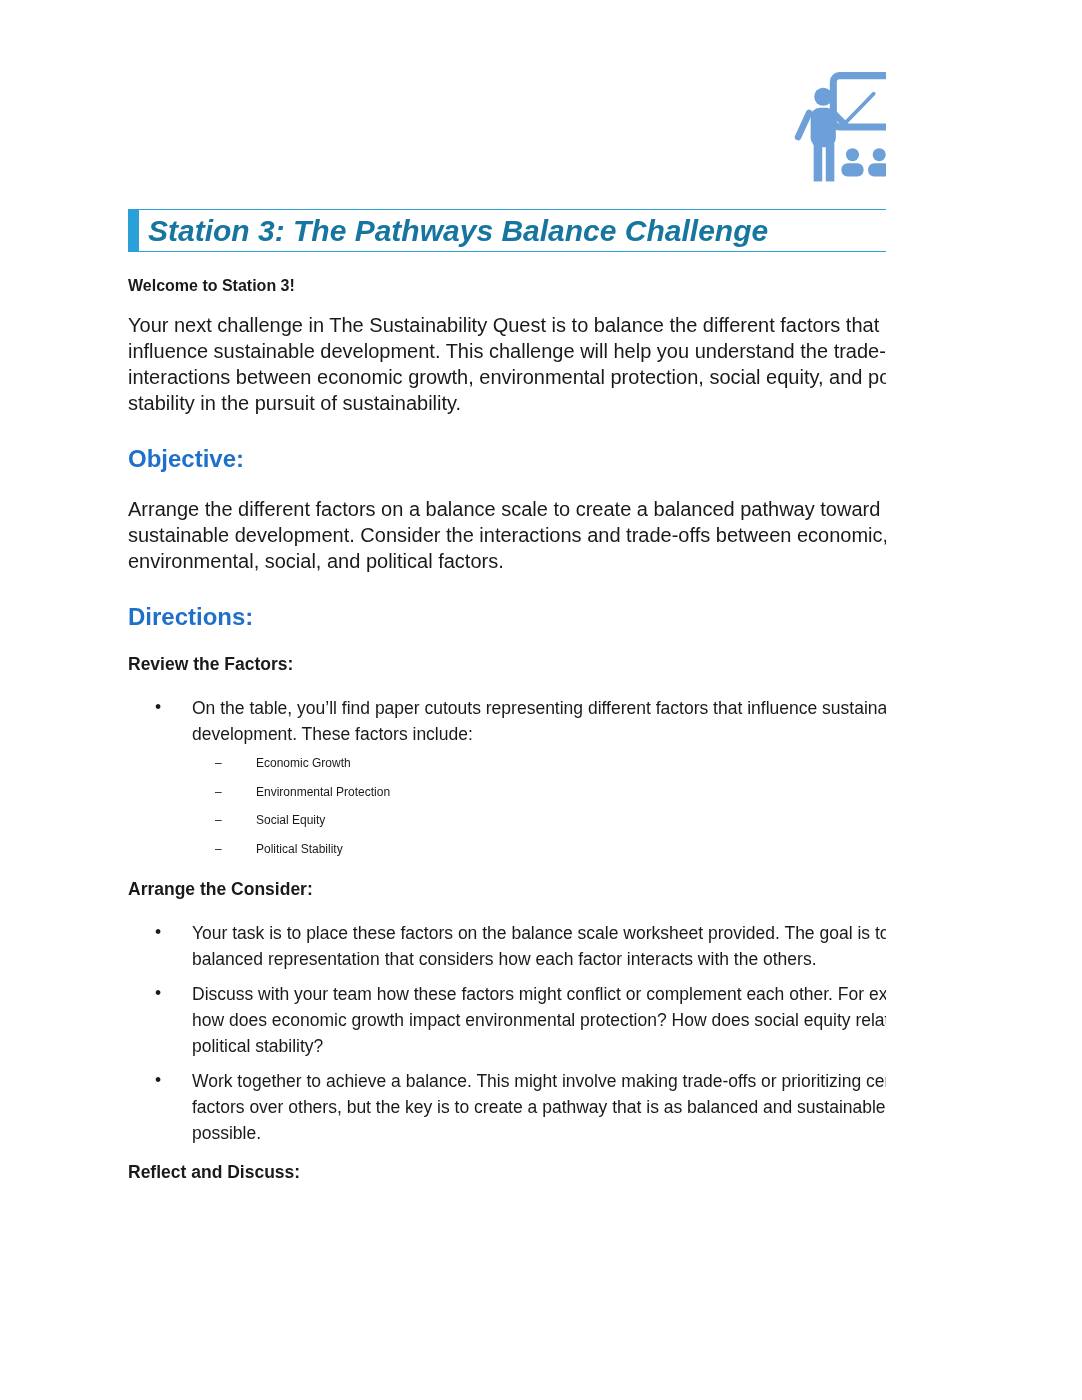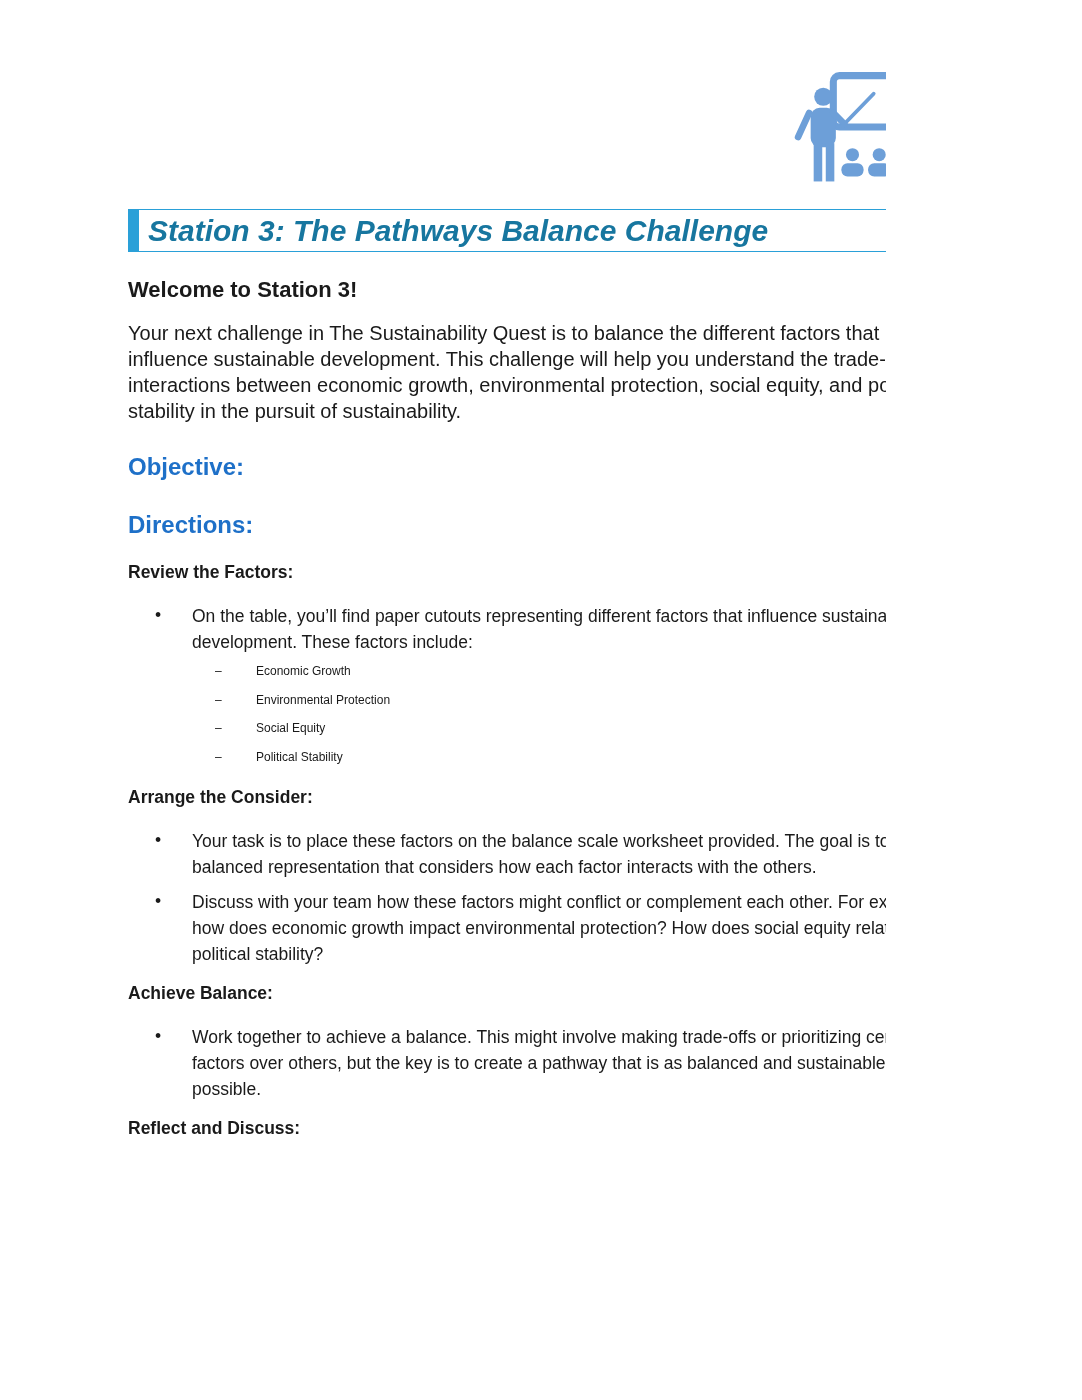--- a/index.html
+++ b/index.html
@@ -24,21 +24,21 @@
     border:1.5px solid var(--accent);
     border-left:11px solid var(--accent);
     margin:0 0 25px 0;
   }
   .title-text{
     font-size:30px;font-weight:bold;font-style:italic;
     color:var(--title-color);
     padding-left:9px;white-space:nowrap;
   }
 
-  .welcome{font-size:22px;font-weight:bold;margin:0 0 17px 0;}
+  .welcome{font-size:16px;font-weight:bold;margin:0 0 17px 0;}
   p.body{font-size:20px;line-height:26px;margin:0 0 24px 0;}
 
   h2.section-heading{
     font-size:24px;line-height:31px;font-weight:bold;
     color:var(--heading-color);
     margin:27px 0 22px 0;
   }
   .sub-label{font-size:17.5px;font-weight:bold;margin:16px 0 20px 0;}
 
   ul.bullets{list-style:none;margin:0 0 4px 0;padding:0;font-size:17.5px;line-height:26px;}
@@ -81,20 +81,21 @@
     <div class="title-banner">
       <span class="title-text">Station 3: The Pathways Balance Challenge</span>
     </div>
 
     <div class="welcome">Welcome to Station 3!</div>
 
     <p class="body">Your next challenge in The Sustainability Quest is to balance the different factors that influence sustainable development. This challenge will help you understand the trade-offs and interactions between economic growth, environmental protection, social equity, and political stability in the pursuit of sustainability.</p>
 
     <h2 class="section-heading">Objective:</h2>
 
+    <p class="body">Arrange the different factors on a balance scale to create a balanced pathway toward sustainable development. Consider the interactions and trade-offs between economic, environmental, social, and political factors.</p>
 
     <h2 class="section-heading">Directions:</h2>
 
     <div class="sub-label">Review the Factors:</div>
 
     <ul class="bullets">
       <li>
         <span>On the table, you’ll find paper cutouts representing different factors that influence sustainable development. These factors include:</span>
         <ul class="dashes">
           <li>Economic Growth</li>
@@ -105,21 +106,20 @@
       </li>
     </ul>
 
     <div class="sub-label">Arrange the Consider:</div>
 
     <ul class="bullets">
       <li>Your task is to place these factors on the balance scale worksheet provided. The goal is to create a balanced representation that considers how each factor interacts with the others.</li>
       <li>Discuss with your team how these factors might conflict or complement each other. For example, how does economic growth impact environmental protection? How does social equity relate to political stability?</li>
     </ul>
 
-    <div class="sub-label">Achieve Balance:</div>
 
     <ul class="bullets">
       <li>Work together to achieve a balance. This might involve making trade-offs or prioritizing certain factors over others, but the key is to create a pathway that is as balanced and sustainable as possible.</li>
     </ul>
 
     <div class="sub-label">Reflect and Discuss:</div>
 
   </div>
 </div>
 

